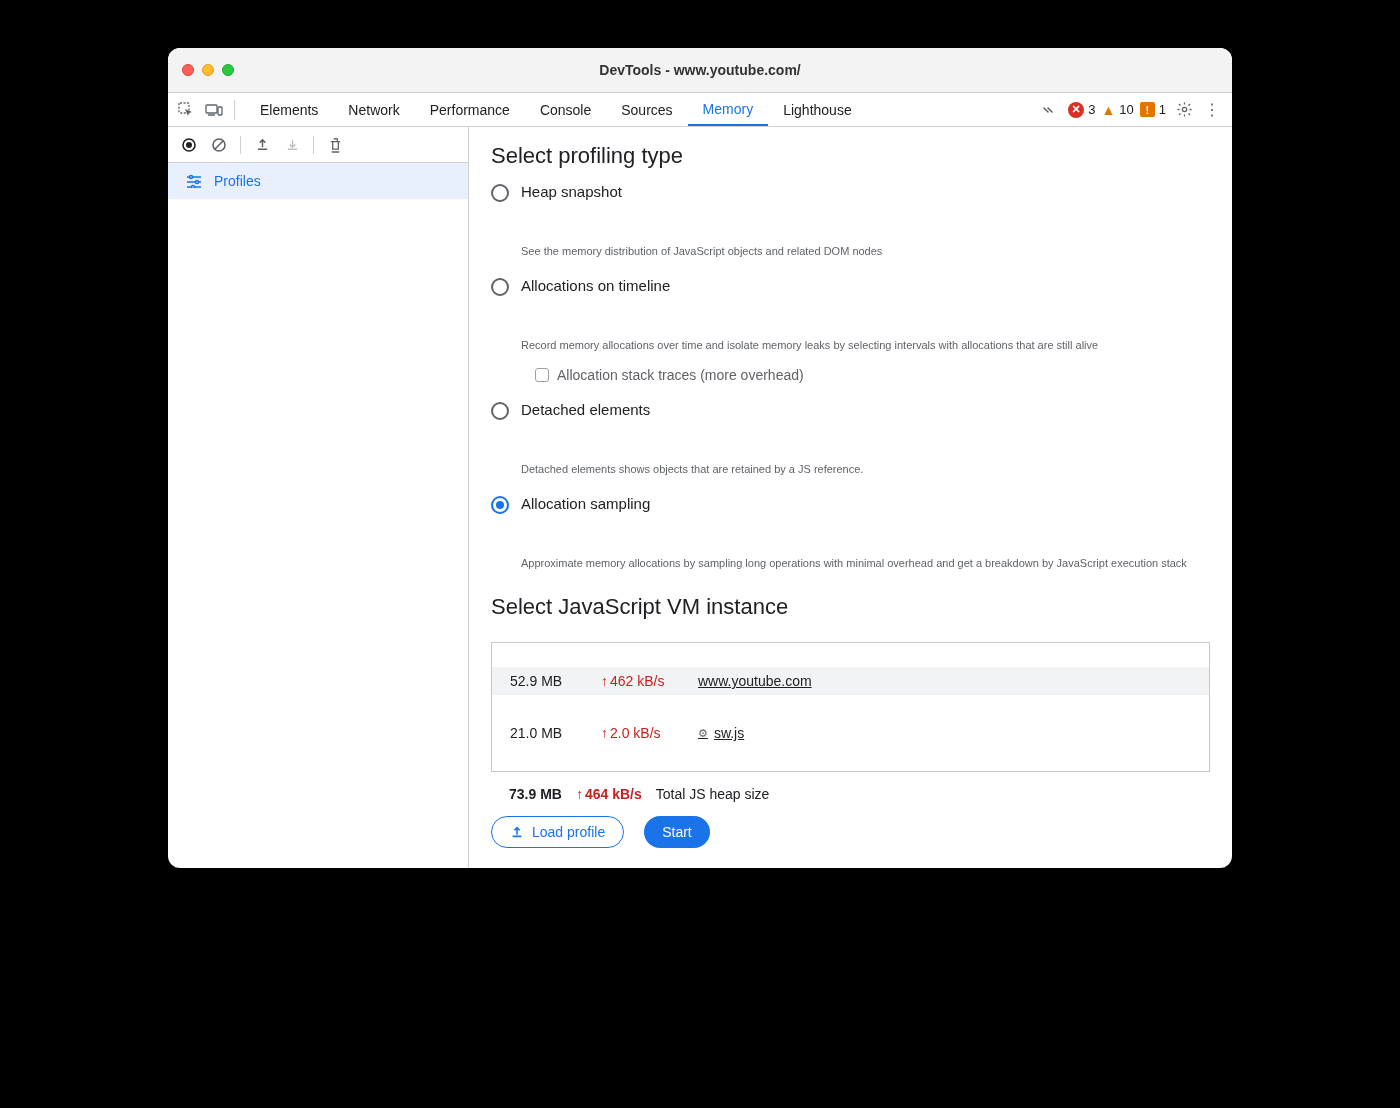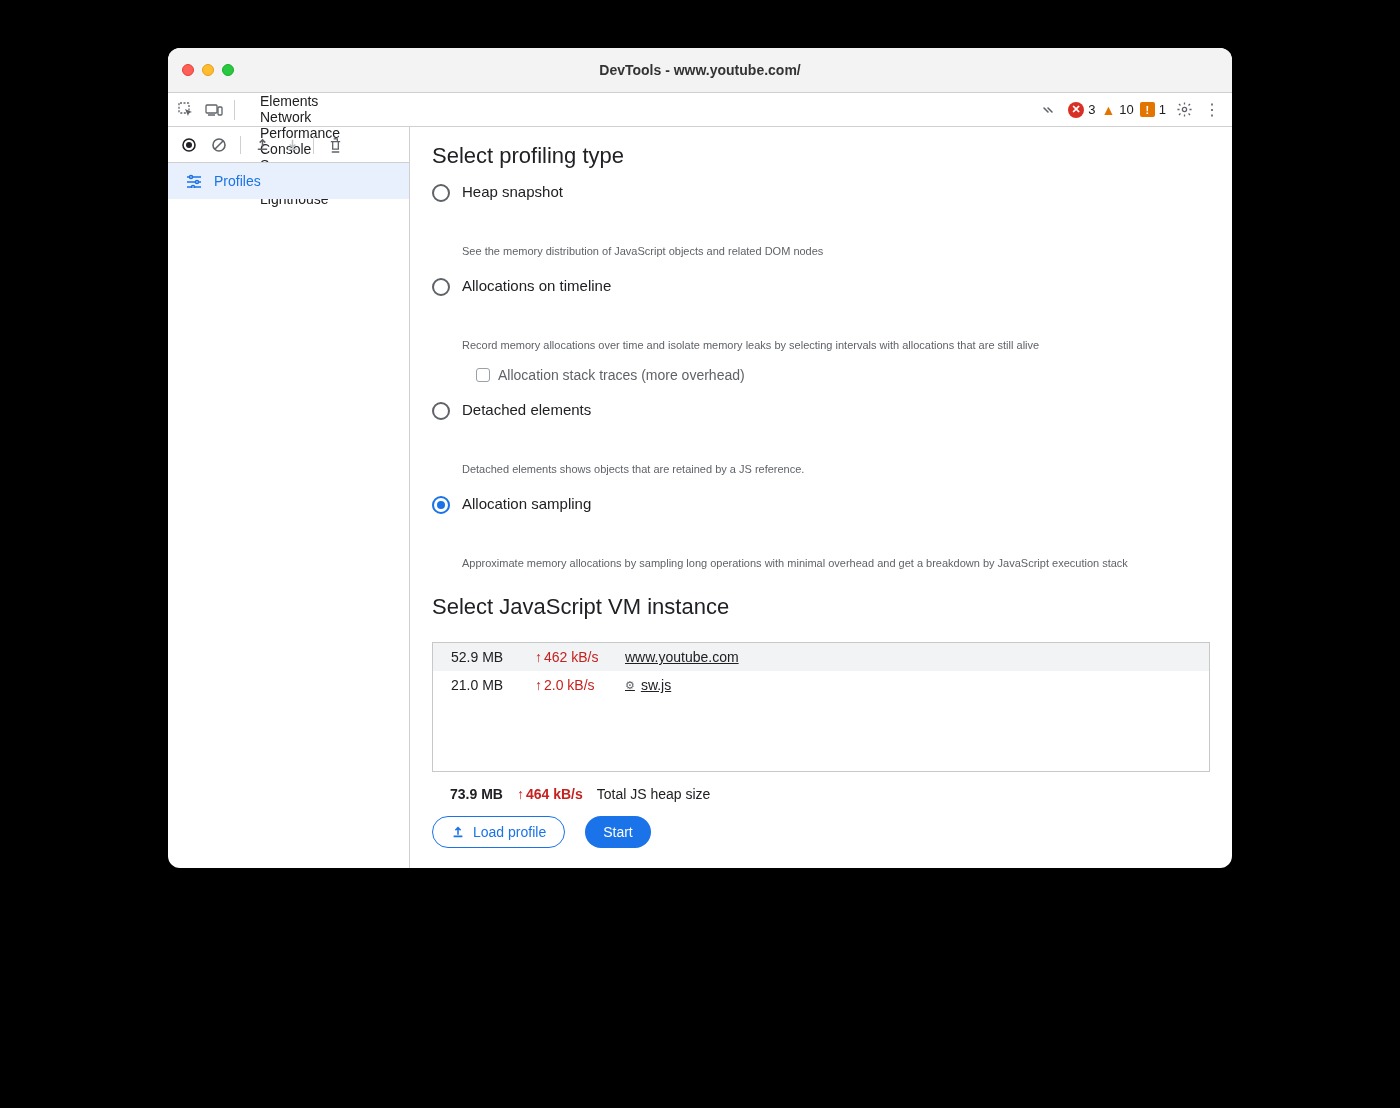--- a/index.html
+++ b/index.html
@@ -48,21 +48,21 @@
     display: flex;
     align-items: stretch;
     padding: 0 4px;
   }
   .tabs-left { display:flex; align-items:center; gap: 0;}
   .tool-icon {
     width: 28px; display:flex; align-items:center; justify-content:center;
     color:#5f6368; cursor:pointer;
   }
   .tool-sep { width:1px; background:#d0d0d0; height:20px; margin:0 6px;}
-  .tabbar { display:flex; align-items:stretch; margin-left:4px;flex-direction:column;}
+  .tabbar { display:flex; align-items:stretch; margin-left:4px;}
   .tab {
     padding: 0 15px; display:flex; align-items:center;
     font-size: 14px; color:#202124; cursor:pointer;
   }
   .tab.active { color:#1a73e8; border-bottom: 2px solid #1a73e8; }
   .tabs-right { margin-left:auto; display:flex; align-items:center; gap:6px; padding-right:6px;}
   .badge-pair { display:flex; align-items:center; gap:4px; font-size:13px;}
   .circ-err {
     background:#d93025; color:#fff; width:16px;height:16px;border-radius:50%;
     display:flex;align-items:center;justify-content:center;font-size:11px;font-weight:bold;
@@ -70,21 +70,21 @@
   .tri-warn { color:#e37400; font-size:14px;}
   .flag-warn {
     background:#e37400; color:#fff; width:15px; height:15px; font-size:11px; font-weight:bold;
     display:flex;align-items:center;justify-content:center; border-radius:2px;
   }
   .gear { color:#5f6368; width:24px; display:flex;justify-content:center; cursor:pointer;}
   .kebab { color:#5f6368; width:20px; display:flex;justify-content:center; cursor:pointer; font-size:16px;}
 
   .content { flex:1; display:flex; overflow:hidden;}
   .sidebar {
-    width: 242px; border-right:1px solid #d0d0d0; display:flex; flex-direction:column;
+    width: 301px; border-right:1px solid #d0d0d0; display:flex; flex-direction:column;
   }
   .sb-toolbar {
     height: 36px; border-bottom: 1px solid #d0d0d0;
     display:flex; align-items:center; padding: 0 8px; gap:4px;
   }
   .sb-btn {
     width:26px; height:26px; display:flex;align-items:center;justify-content:center;
     color:#5f6368; cursor:pointer; border-radius:4px;
   }
   .sb-sep { width:1px; height:18px; background:#d0d0d0; margin:0 4px;}
@@ -109,22 +109,23 @@
   .opt-title { font-size:15px; color:#202124; margin-bottom:4px;}
   .opt-desc { font-size:11px; color:#5f6368; line-height:1.35;margin-top:44px;}
   .sub-check { display:flex; align-items:center; gap:8px; margin:14px 0 0 14px; color:#5f6368;}
   .chk { width:14px;height:14px;border:1.5px solid #9aa0a6;border-radius:3px; cursor:pointer;}
 
   .vm-box {
     border:1px solid #c8c8c8; margin-top:8px; height:206px;
     font-size:14px;
   }
   .vm-row {
-    display:flex; align-items:flex-end; padding:6px 18px; gap: 0;
+    display:flex; align-items:flex-end; padding:6px 18px; gap: 7px;
     cursor:pointer;
+    margin-top:24px;
   }
   .vm-row.sel { background:#f1f3f4;}
   .vm-size { width: 84px;}
   .vm-rate { width: 90px; color:#c5221f; display:flex; align-items:center; gap:2px;}
   .vm-name { display:flex; align-items:center; gap:6px;text-decoration:underline;}
   .gear-mini { font-size:11px; color:#5f6368;}
 
   .totals { display:flex; align-items:center; gap:14px; margin:14px 0 14px 18px; font-weight:600;}
   .totals .rate { color:#c5221f; display:flex;align-items:center;gap:2px;}
   .totals .lbl { font-weight:500;}

